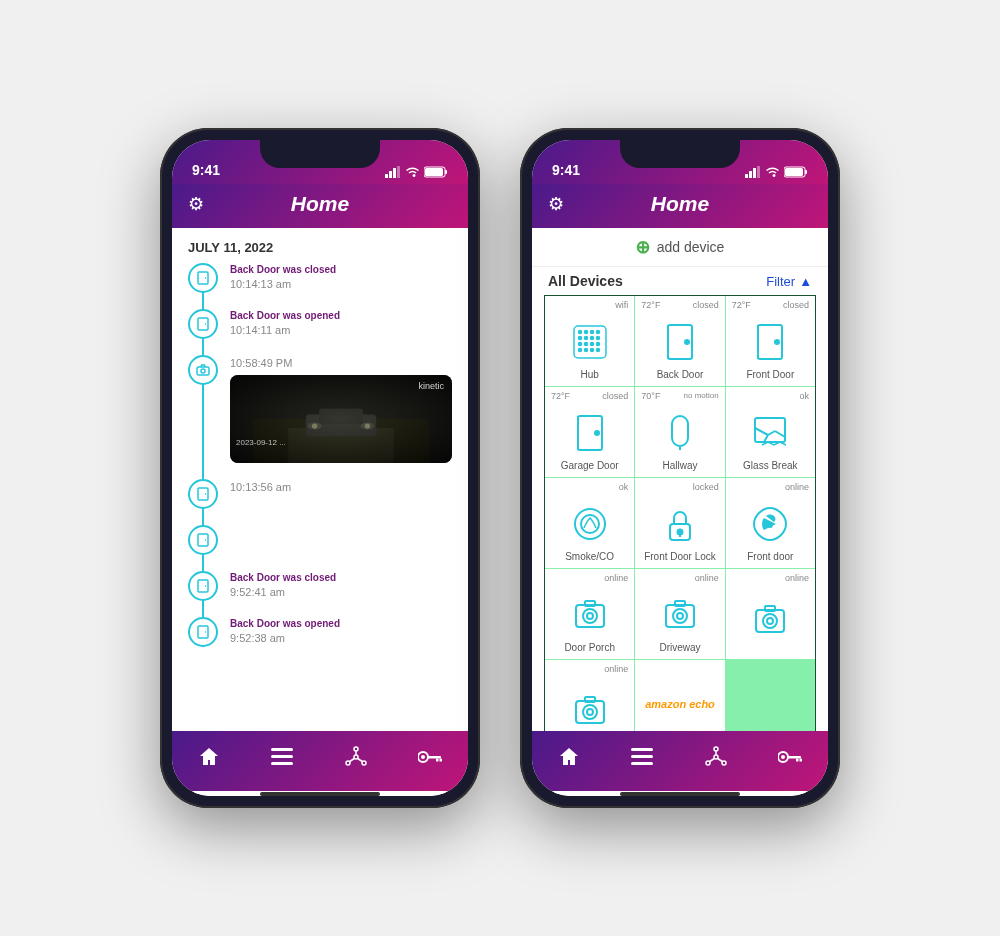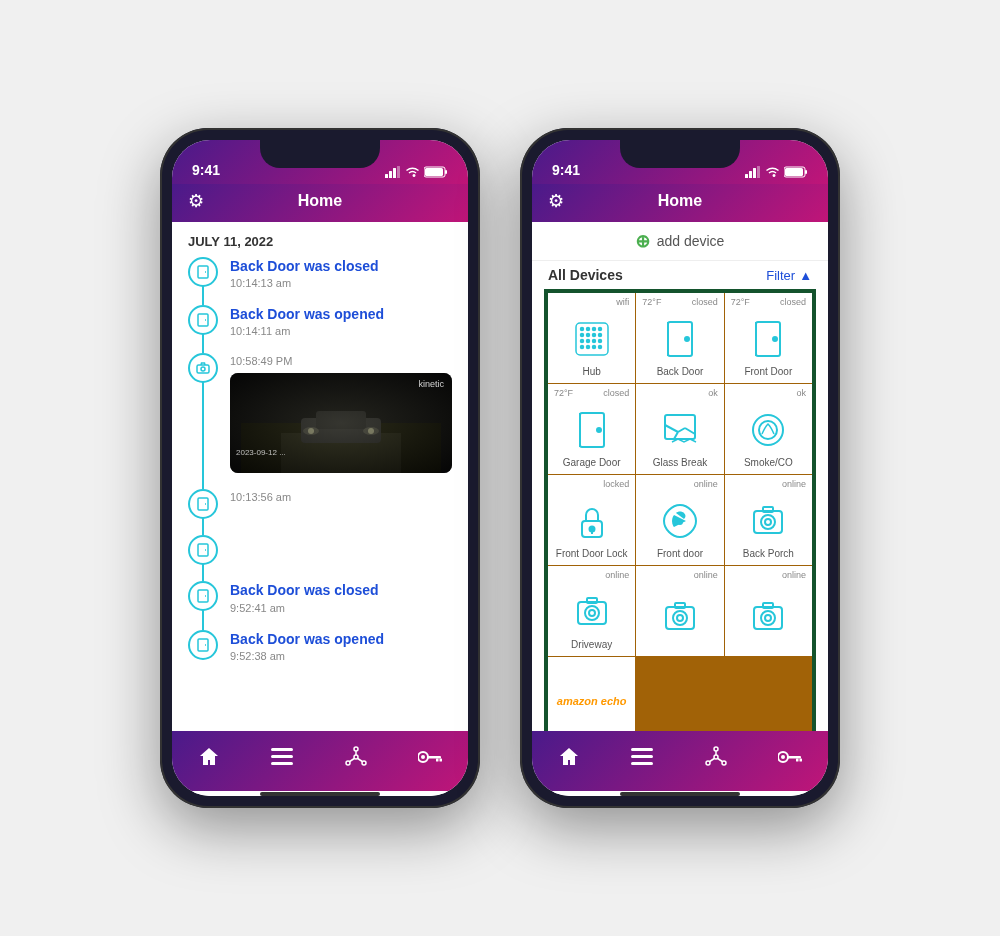--- a/index.html
+++ b/index.html
@@ -80,22 +80,23 @@
       padding: 8px 16px 12px;
       display: flex;
       align-items: center;
       justify-content: center;
       position: relative;
       flex-shrink: 0;
     }
 
     .header-title {
       color: white;
-      font-size: 16px;
+      font-size: 21px;
       font-weight: 600;
+      font-style: italic;
     }
 
     .header-settings {
       position: absolute;
       left: 16px;
       color: white;
       font-size: 18px;
       cursor: pointer;
     }
 
@@ -156,35 +157,35 @@
     .activity-icon svg {
       width: 14px;
       height: 14px;
     }
 
     .activity-text {
       flex: 1;
     }
 
     .activity-title {
-      font-size: 14px;
+      font-size: 10px;
       font-weight: 600;
-      color: #1d4ed8;
+      color: #701a75;
       line-height: 1.3;
     }
 
     .activity-time {
       font-size: 11px;
       color: #888;
       margin-top: 2px;
     }
 
     .activity-image {
       width: 100%;
-      height: 100px;
+      height: 88px;
       background: linear-gradient(135deg, #1a1a1a, #3a3a3a);
       border-radius: 8px;
       margin-top: 6px;
       position: relative;
       overflow: hidden;
     }
 
     .activity-image-label {
       position: absolute;
       top: 6px;
@@ -301,23 +302,23 @@
       display: flex;
       align-items: center;
       gap: 4px;
       cursor: pointer;
     }
 
     .devices-grid {
       display: grid;
       grid-template-columns: repeat(3, 1fr);
       gap: 1px;
-      background: #a16207;
+      background: #86efac;
       margin: 0 12px;
-      border: 4px solid #14532d;
+      border: 1px solid #14532d;
     }
 
     .device-card {
       background: white;
       padding: 6px;
       display: flex;
       flex-direction: column;
       align-items: center;
       position: relative;
       min-height: 90px;
@@ -668,20 +669,31 @@
           <div class="device-icon-area">
             <svg viewBox="0 0 40 40" fill="none" stroke="#26c6da" stroke-width="2">
               <rect x="8" y="3" width="24" height="34" rx="2"></rect>
               <line x1="8" y1="3" x2="8" y2="37"></line>
               <circle cx="27" cy="20" r="2" fill="#26c6da"></circle>
             </svg>
           </div>
           <span class="device-name">Garage Door</span>
         </div>
 
+        <div class="device-card">
+          <span class="device-status-left">70°F</span>
+          <span class="device-status no-motion">no motion</span>
+          <div class="device-icon-area">
+            <svg viewBox="0 0 40 40" fill="none" stroke="#26c6da" stroke-width="2">
+              <rect x="12" y="3" width="16" height="30" rx="8"></rect>
+              <line x1="20" y1="33" x2="20" y2="37"></line>
+            </svg>
+          </div>
+          <span class="device-name">Hallway</span>
+        </div>
 
         <div class="device-card">
           <span class="device-status ok">ok</span>
           <div class="device-icon-area">
             <svg viewBox="0 0 40 40" fill="none" stroke="#26c6da" stroke-width="2">
               <rect x="5" y="5" width="30" height="24" rx="2"></rect>
               <line x1="5" y1="15" x2="18" y2="22"></line>
               <line x1="18" y1="22" x2="14" y2="29"></line>
               <line x1="18" y1="22" x2="25" y2="18"></line>
               <line x1="25" y1="18" x2="35" y2="24"></line>
@@ -733,21 +745,21 @@
         <div class="device-card">
           <span class="device-status online">online</span>
           <div class="device-icon-area">
             <svg viewBox="0 0 40 40" fill="none" stroke="#26c6da" stroke-width="2">
               <rect x="6" y="10" width="28" height="22" rx="3"></rect>
               <circle cx="20" cy="21" r="7"></circle>
               <circle cx="20" cy="21" r="3"></circle>
               <rect x="15" y="6" width="10" height="5" rx="1"></rect>
             </svg>
           </div>
-          <span class="device-name">Back Porch</span>
+          <span class="device-name">Door Porch</span>
         </div>
 
         <div class="device-card">
           <span class="device-status online">online</span>
           <div class="device-icon-area">
             <svg viewBox="0 0 40 40" fill="none" stroke="#26c6da" stroke-width="2">
               <rect x="6" y="10" width="28" height="22" rx="3"></rect>
               <circle cx="20" cy="21" r="7"></circle>
               <circle cx="20" cy="21" r="3"></circle>
               <rect x="15" y="6" width="10" height="5" rx="1"></rect>

